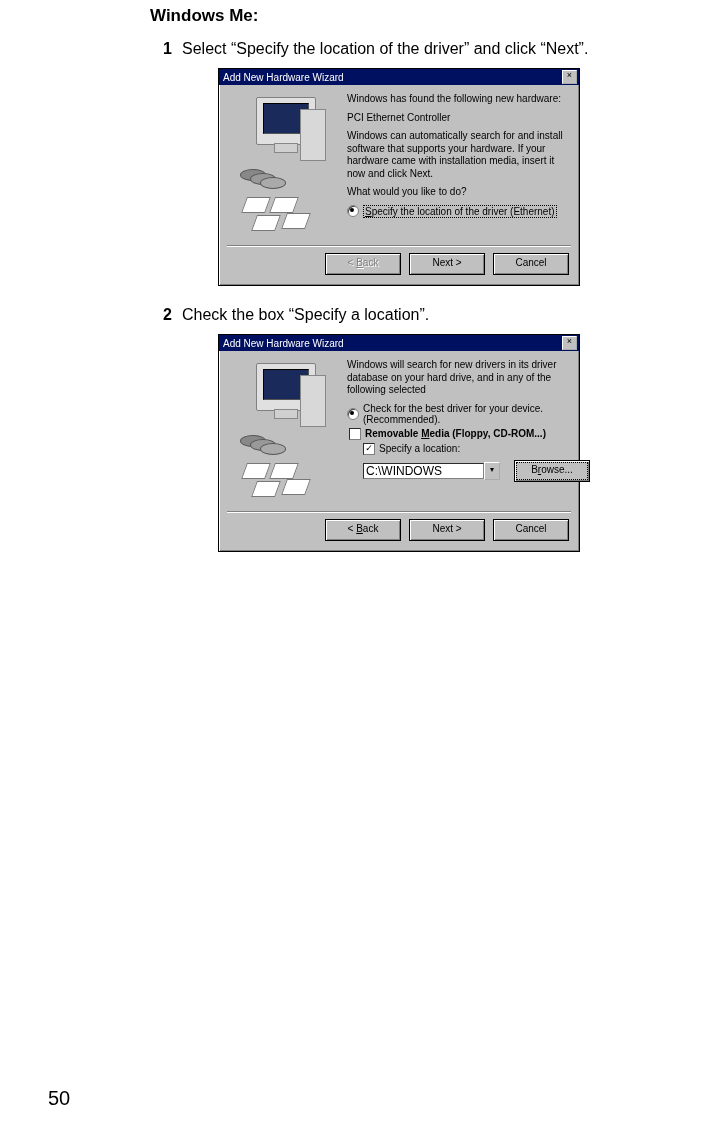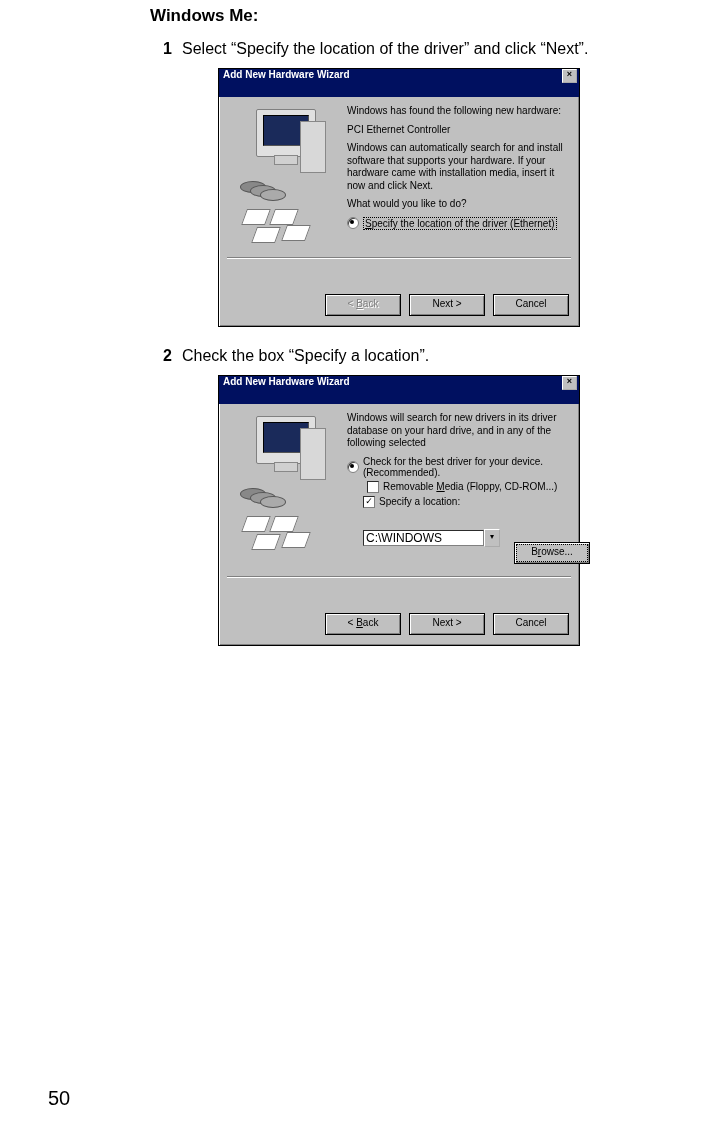--- a/index.html
+++ b/index.html
@@ -55,25 +55,26 @@
     width: 360px;
     background: #c0c0c0;
     border: 1px solid #000;
     box-shadow: 1px 1px 0 #fff inset, -1px -1px 0 #808080 inset;
     font-family: "Tahoma", "MS Sans Serif", Arial, sans-serif;
     font-size: 10px;
     color: #000;
   }
   .titlebar {
     display: flex;
+    align-items: center;
     justify-content: space-between;
-    height: 28px;
+    height: 16px;
     background: #001060;
     color: #fff;
-    font-weight: bold;
+    font-weight: normal;
     padding: 0 2px 0 4px;
   }
   .titlebar .close {
     width: 13px;
     height: 12px;
     background: #c0c0c0;
     border: 1px outset #fff;
     font-size: 9px;
     line-height: 9px;
     text-align: center;
@@ -249,21 +250,20 @@
     min-width: 62px;
     height: 20px;
     background: #c0c0c0;
     border: 1px solid #000;
     box-shadow: inset 1px 1px 0 #fff, inset -1px -1px 0 #808080;
     font-family: inherit;
     font-size: 10px;
     text-align: center;
     line-height: 18px;
     padding: 0 6px;
-    margin-top: 29px;
   }
   .btn.disabled {
     color: #808080;
     text-shadow: 1px 1px 0 #fff;
   }
   .btn.focus {
     outline: 1px dotted #000;
     outline-offset: -3px;
   }
   .page-number {
@@ -364,21 +364,21 @@
                 <div class="paper p4"></div>
               </div>
             </div>
           </div>
           <div class="dlg-right">
             <p>Windows will search for new drivers in its driver database on your hard drive, and in any of the following selected</p>
             <div class="radio-row">
               <span class="radio on"></span>
               <span>Check for the best driver for your device. (Recommended).</span>
             </div>
-            <div class="check-row" style="margin-left:20px;">
+            <div class="check-row" style="margin-left:2px;font-weight:bold;">
               <span class="checkbox"></span>
               <span>Removable <u class="mn">M</u><span>edia (Floppy, CD-ROM...)</span></span>
             </div>
             <div class="check-row" style="margin-left:16px;">
               <span class="checkbox">✓</span>
               <span>Specify a location:</span>
             </div>
             <div class="combo">
               <input type="text" value="C:\WINDOWS" style="">
               <span class="dd">▾</span>

